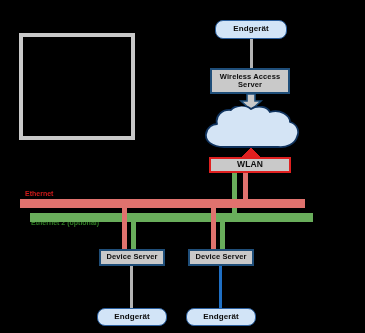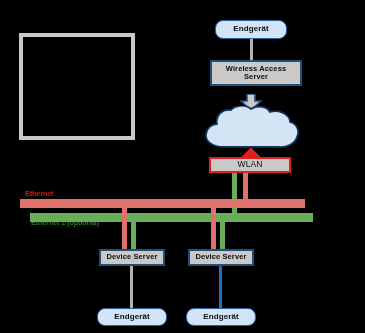--- a/index.html
+++ b/index.html
@@ -63,21 +63,21 @@
     color: #0d0d0d;
     font-size: 7.5px;
     font-weight: bold;
   }
 
   .node-wlan {
     background: #c9c9c9;
     border: 2px solid #e02020;
     color: #0d0d0d;
     font-size: 8.5px;
-    font-weight: normal;
+    font-weight: bold;
   }
 
   
   .line-v { width: 2px; }
   .line-gray  { background: #b4b4b4; }
   .line-blue  { background: #1f6fc4; }
   .line-red   { background: #e0726e; width: 4px; }
   .line-green { background: #69ad5b; width: 4px; }
 
   
@@ -107,21 +107,21 @@
 <div id="canvas">
 
   <div class="abs frame-box"></div>
 
   <div class="abs node node-endgeraet" style="left:215px; top:20px; width:72px; height:19px;">
     <span>Endgerät</span>
   </div>
 
   <div class="abs line-v line-gray" style="left:250px; top:39px; width:3px; height:29px;"></div>
 
-  <div class="abs node node-gray" style="left:210px; top:60px; width:92px; height:26px; flex-direction:column;">
+  <div class="abs node node-gray" style="left:210px; top:68px; width:80px; height:26px; flex-direction:column;">
     <span>Wireless Access</span>
     <span>Server</span>
   </div>
 
   <svg class="abs arrow" style="left:239px; top:94px;" width="24" height="16" viewBox="0 0 24 16">
     <polygon points="8,0 16,0 16,7 22,7 12,16 2,7 8,7" fill="#c9c9c9" stroke="#1f4e79" stroke-width="1.6"></polygon>
   </svg>
 
   <svg class="abs cloud" viewBox="0 0 101 46">
     <path d="M24,41

